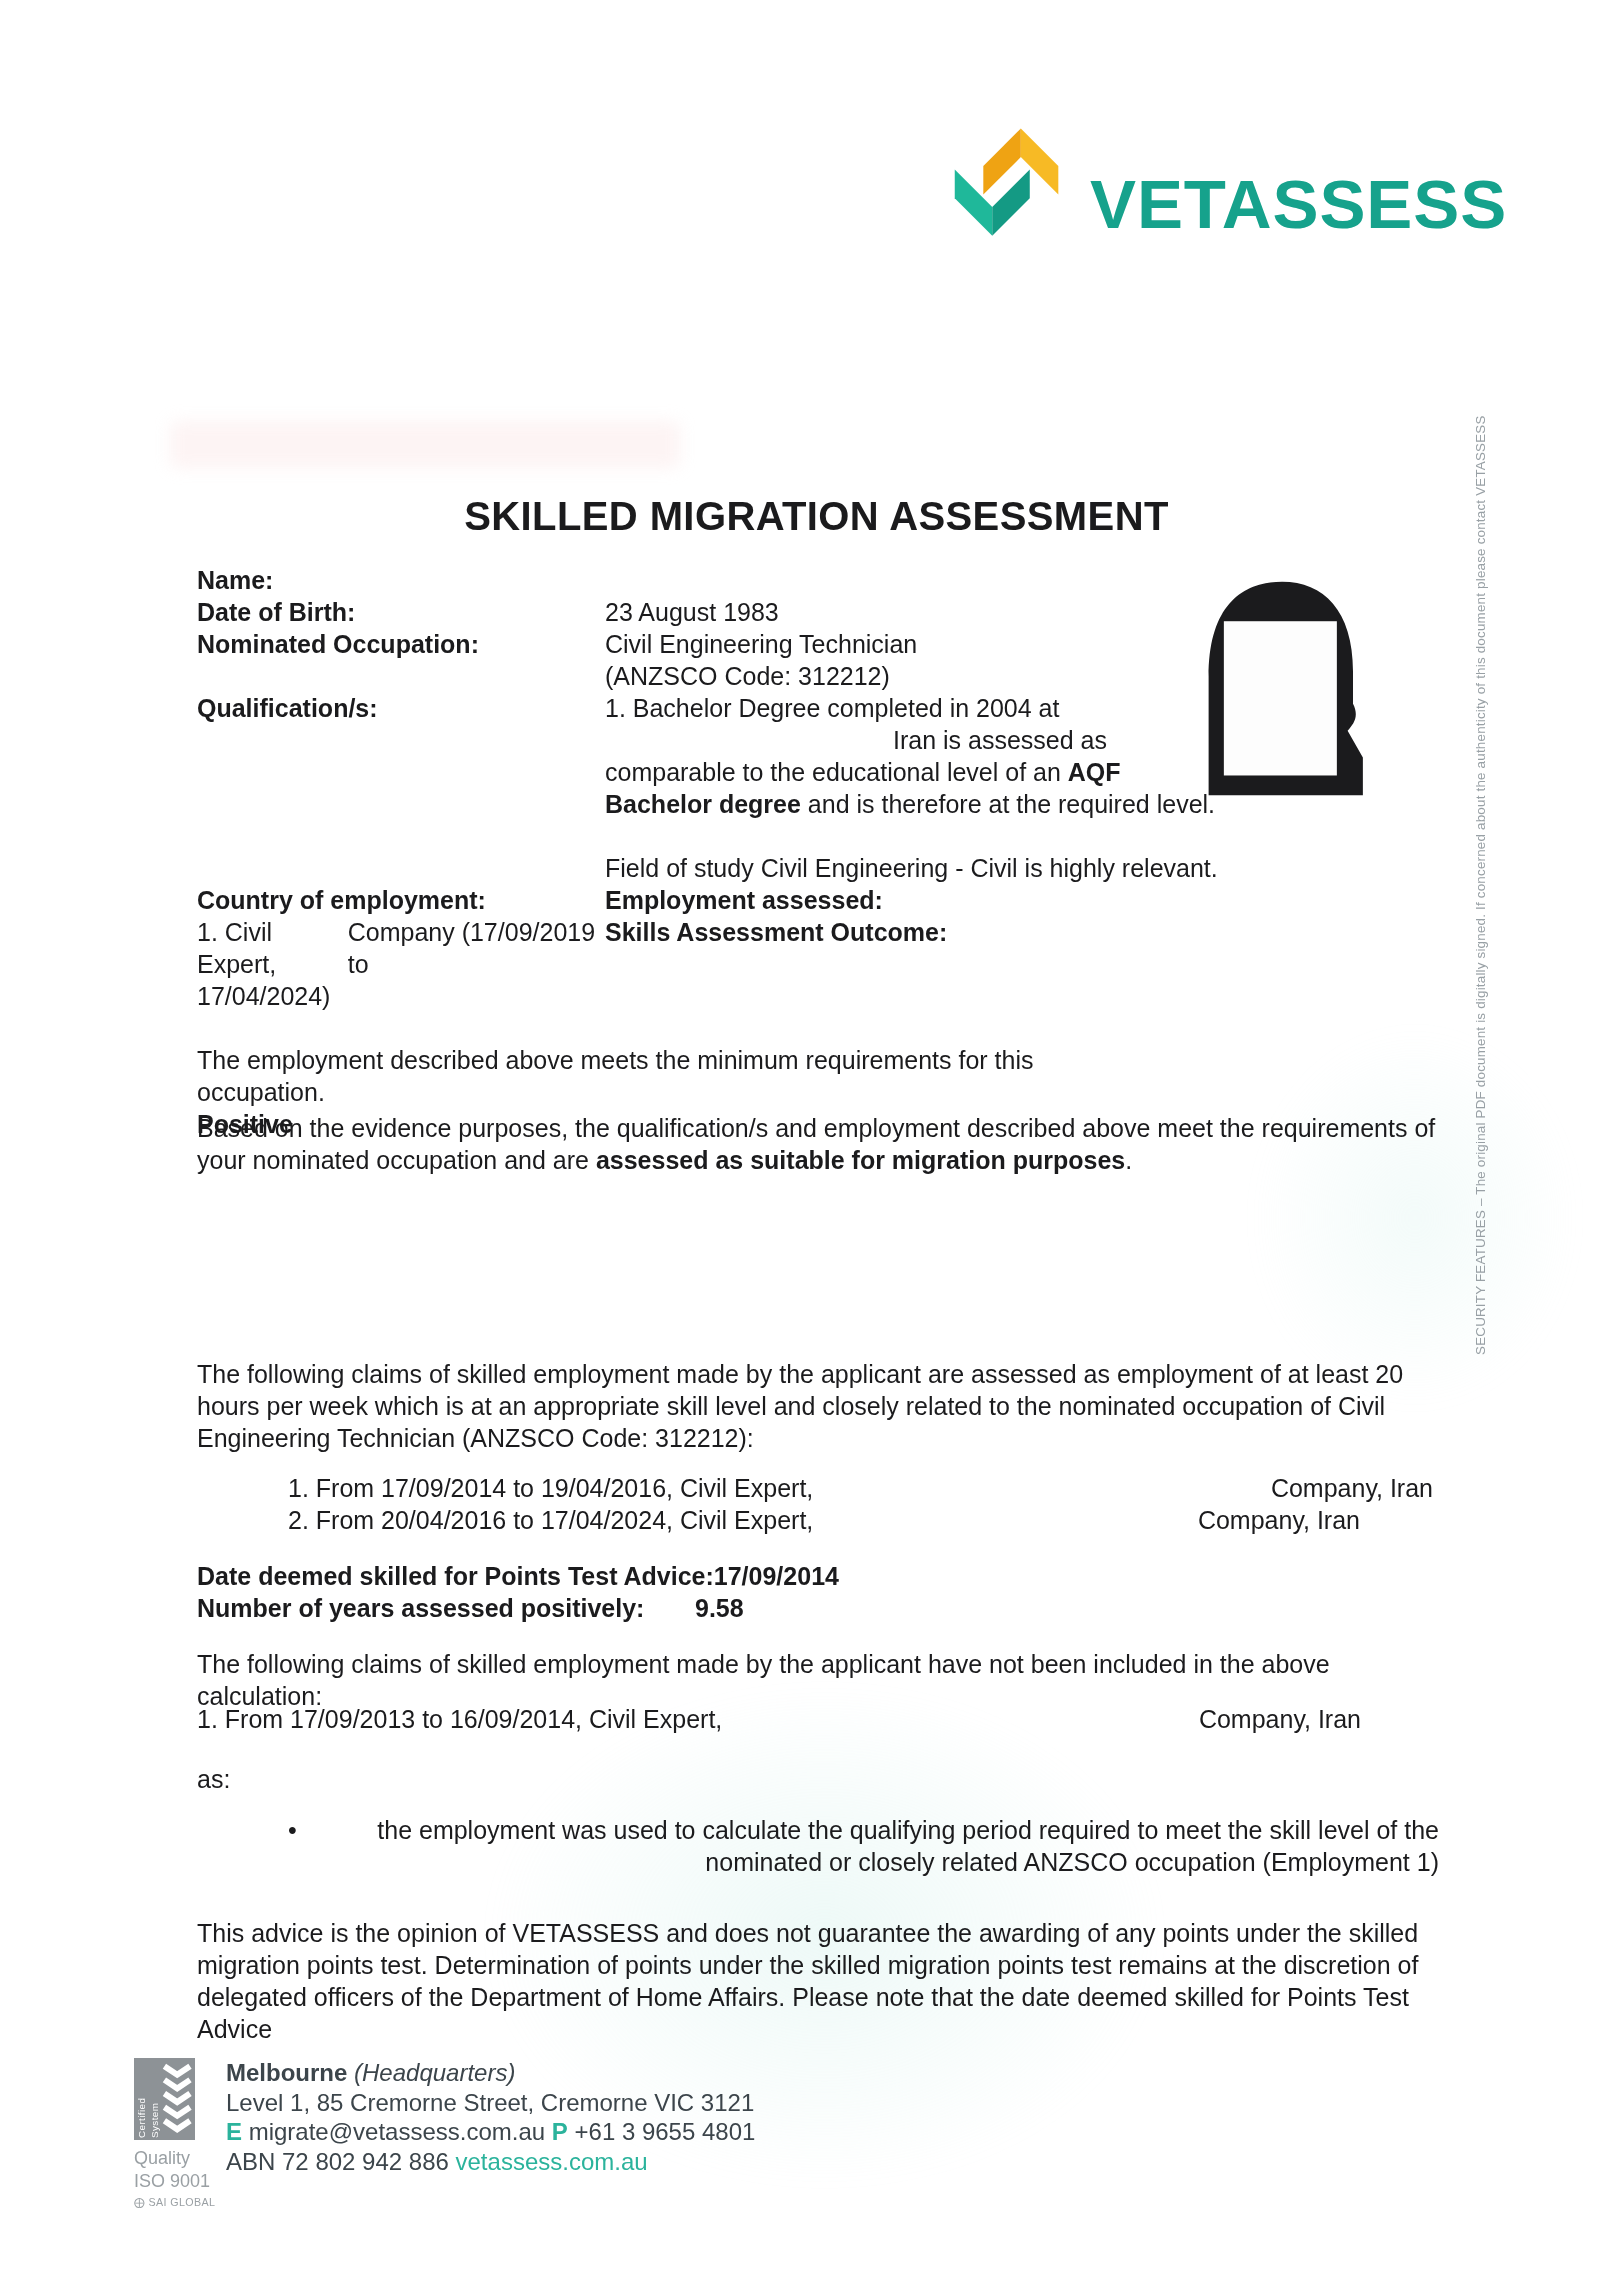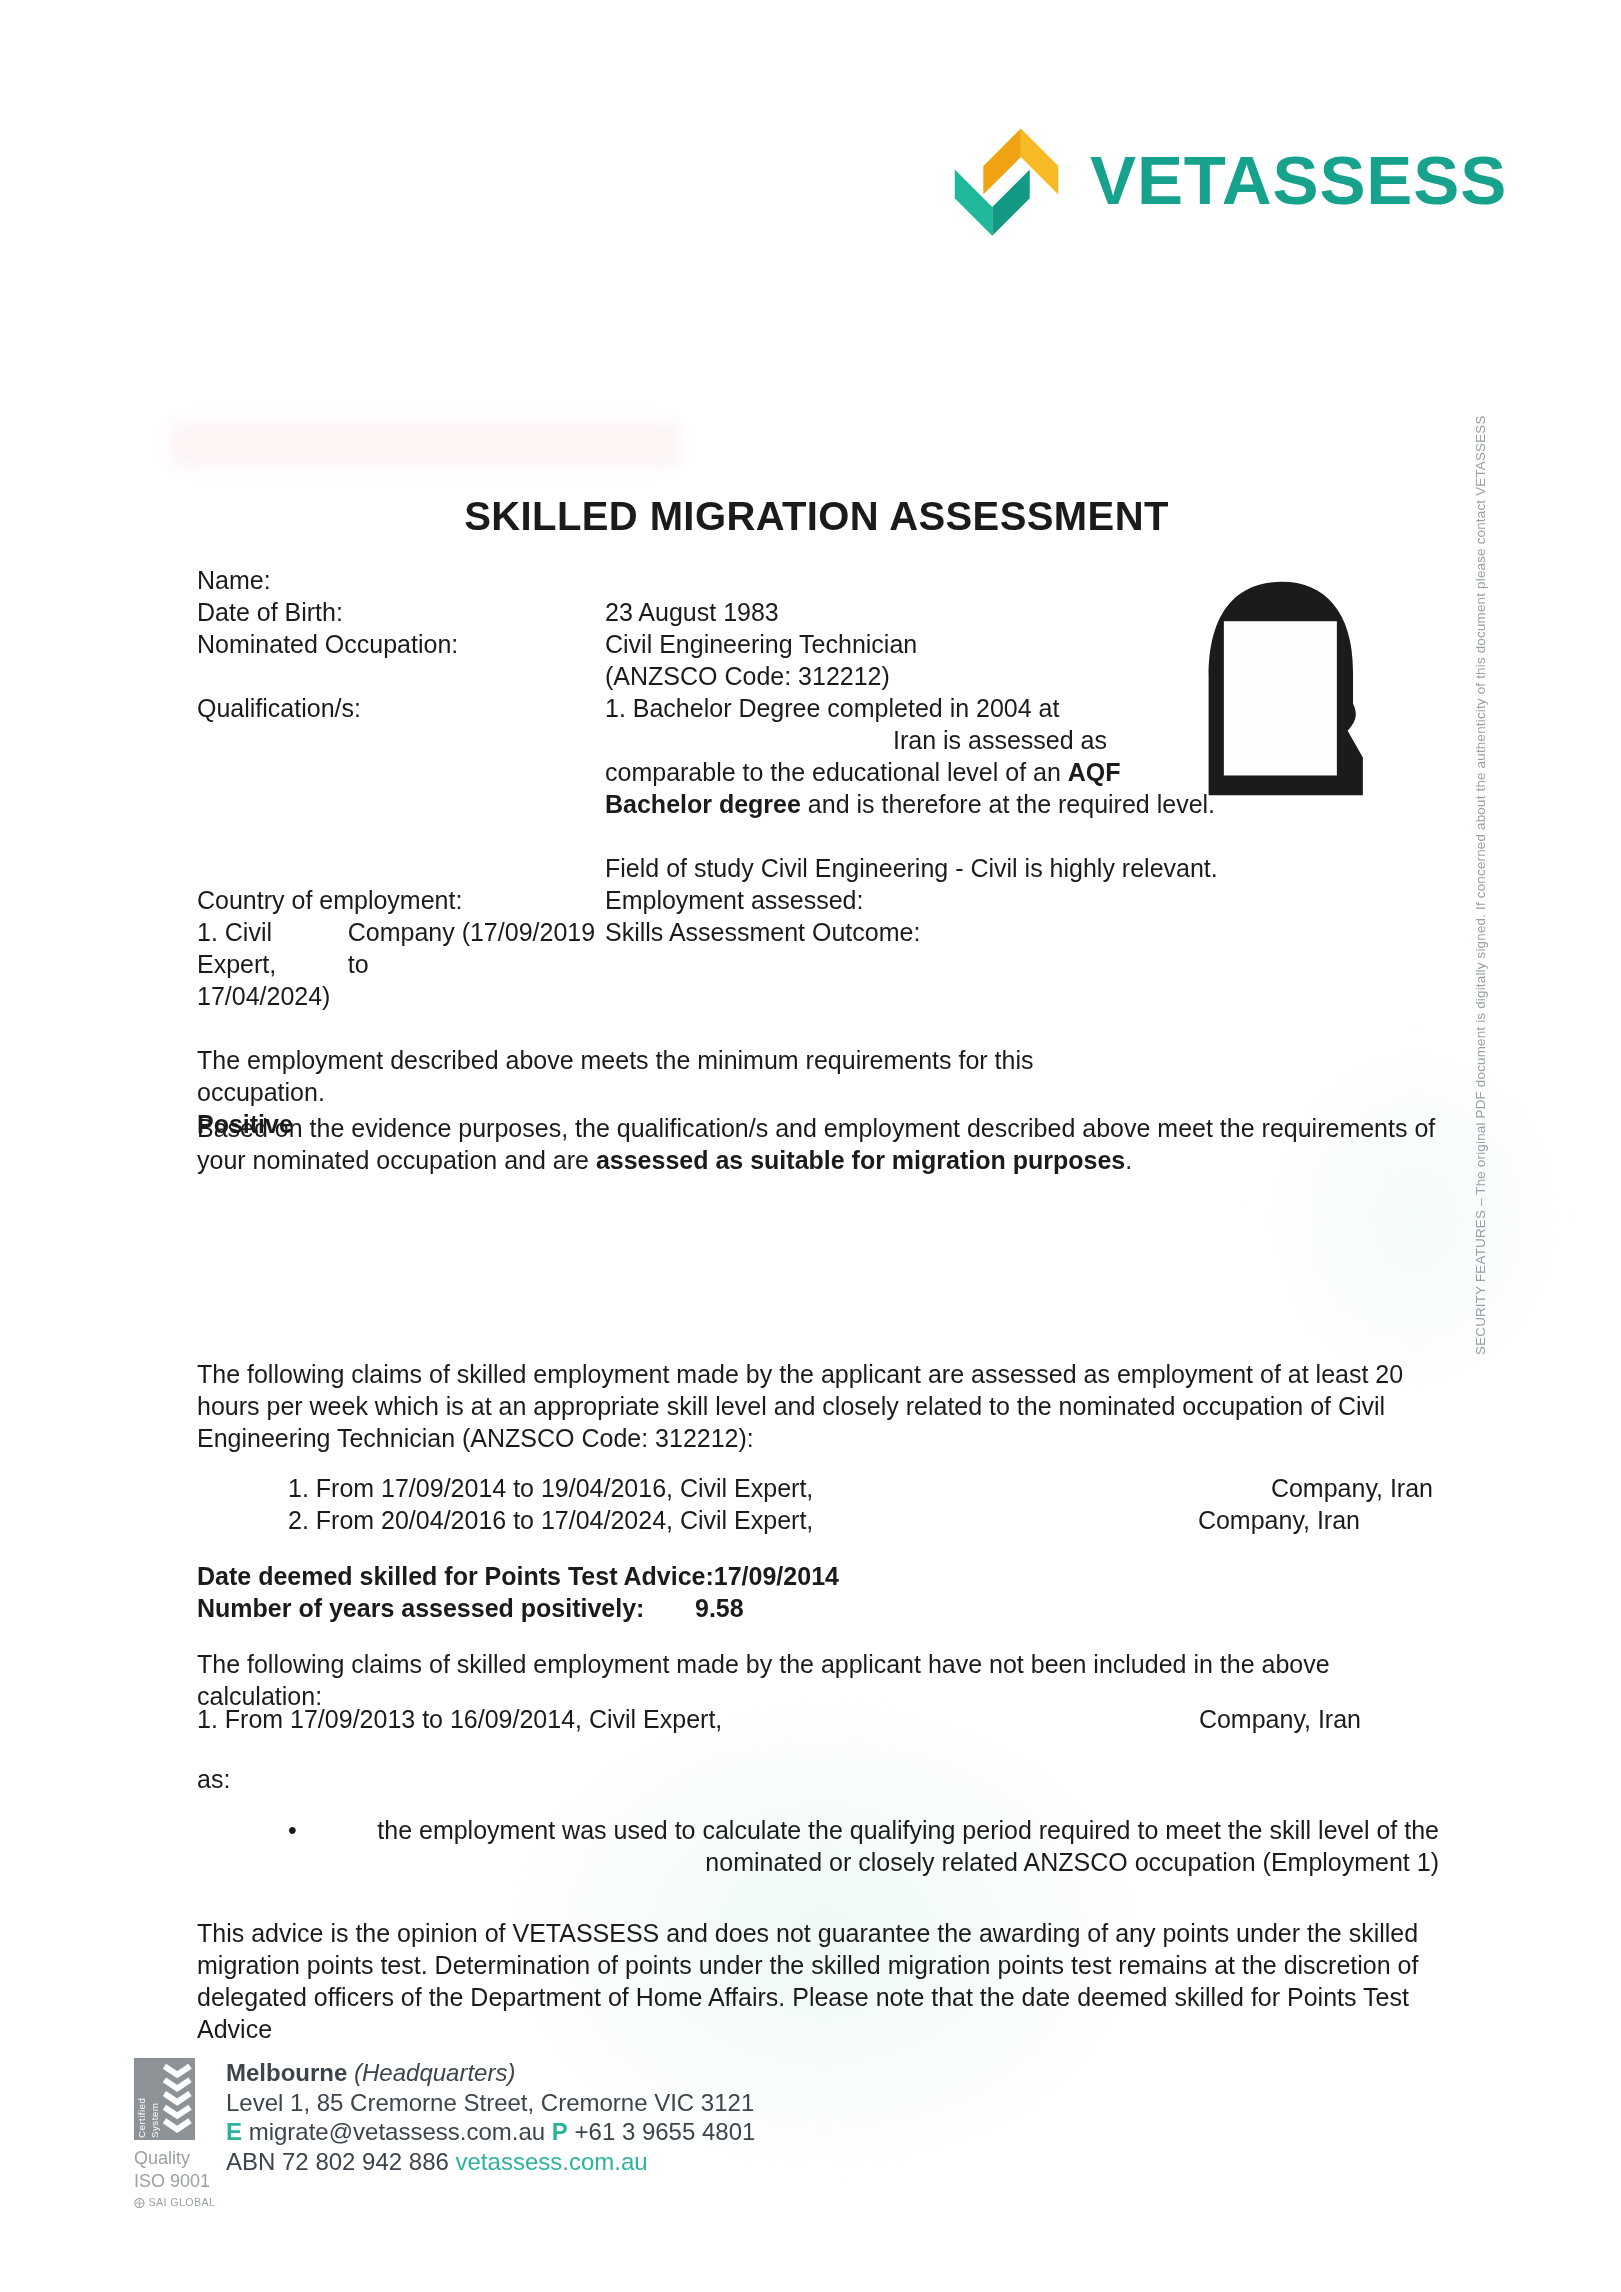--- a/index.html
+++ b/index.html
@@ -19,21 +19,21 @@
     background:radial-gradient(ellipse at center, rgba(205,238,232,0.35), rgba(255,255,255,0) 70%);
     filter:blur(9px);
   }
   .wash-right {
     position:absolute; left:1254px; top:1030px; width:322px; height:376px;
     background:radial-gradient(ellipse at center, rgba(215,242,237,0.30), rgba(255,255,255,0) 70%);
     filter:blur(10.7px);
   }
 
   
-  .logo { position:absolute; left:951px; top:116px; display:flex; align-items:center; gap:27px; }
+  .logo { position:absolute; left:951px; top:116px; display:flex; align-items:flex-end; gap:27px; }
   .logo-text { font-size:69px; font-weight:bold; color:#16a28c; letter-spacing:0.9px; }
 
   
   .security-text {
     position:absolute; left:1473px; top:356px; height:999px; width:27px;
     writing-mode:vertical-rl; transform:rotate(180deg);
     font-size:13.4px; letter-spacing:0.2px; color:#98a0a5; white-space:nowrap;
   }
 
   
@@ -51,21 +51,21 @@
 
   
   .bodytext { font-size:25px; line-height:32px; }
   b, .b { font-weight:bold; }
 
   .info-grid {
     position:absolute; left:197px; top:564px; width:1239px;
     display:grid; grid-template-columns:408px 831px;
     font-size:25px; line-height:32px;
   }
-  .lbl { font-weight:normal; }
+  .lbl { font-weight:bold; }
   .spacer-line { height:32px; }
   .indent-iran { padding-left:288px; }
   .split-row { display:flex; justify-content:space-between; }
   .emp-note { width:862px; }
 
   .outcome-para { position:absolute; left:197px; top:1112px; width:1239px; }
 
   .points-intro { position:absolute; left:197px; top:1358px; width:1239px; }
 
   .claims { position:absolute; left:288px; top:1472px; width:1145px; }

